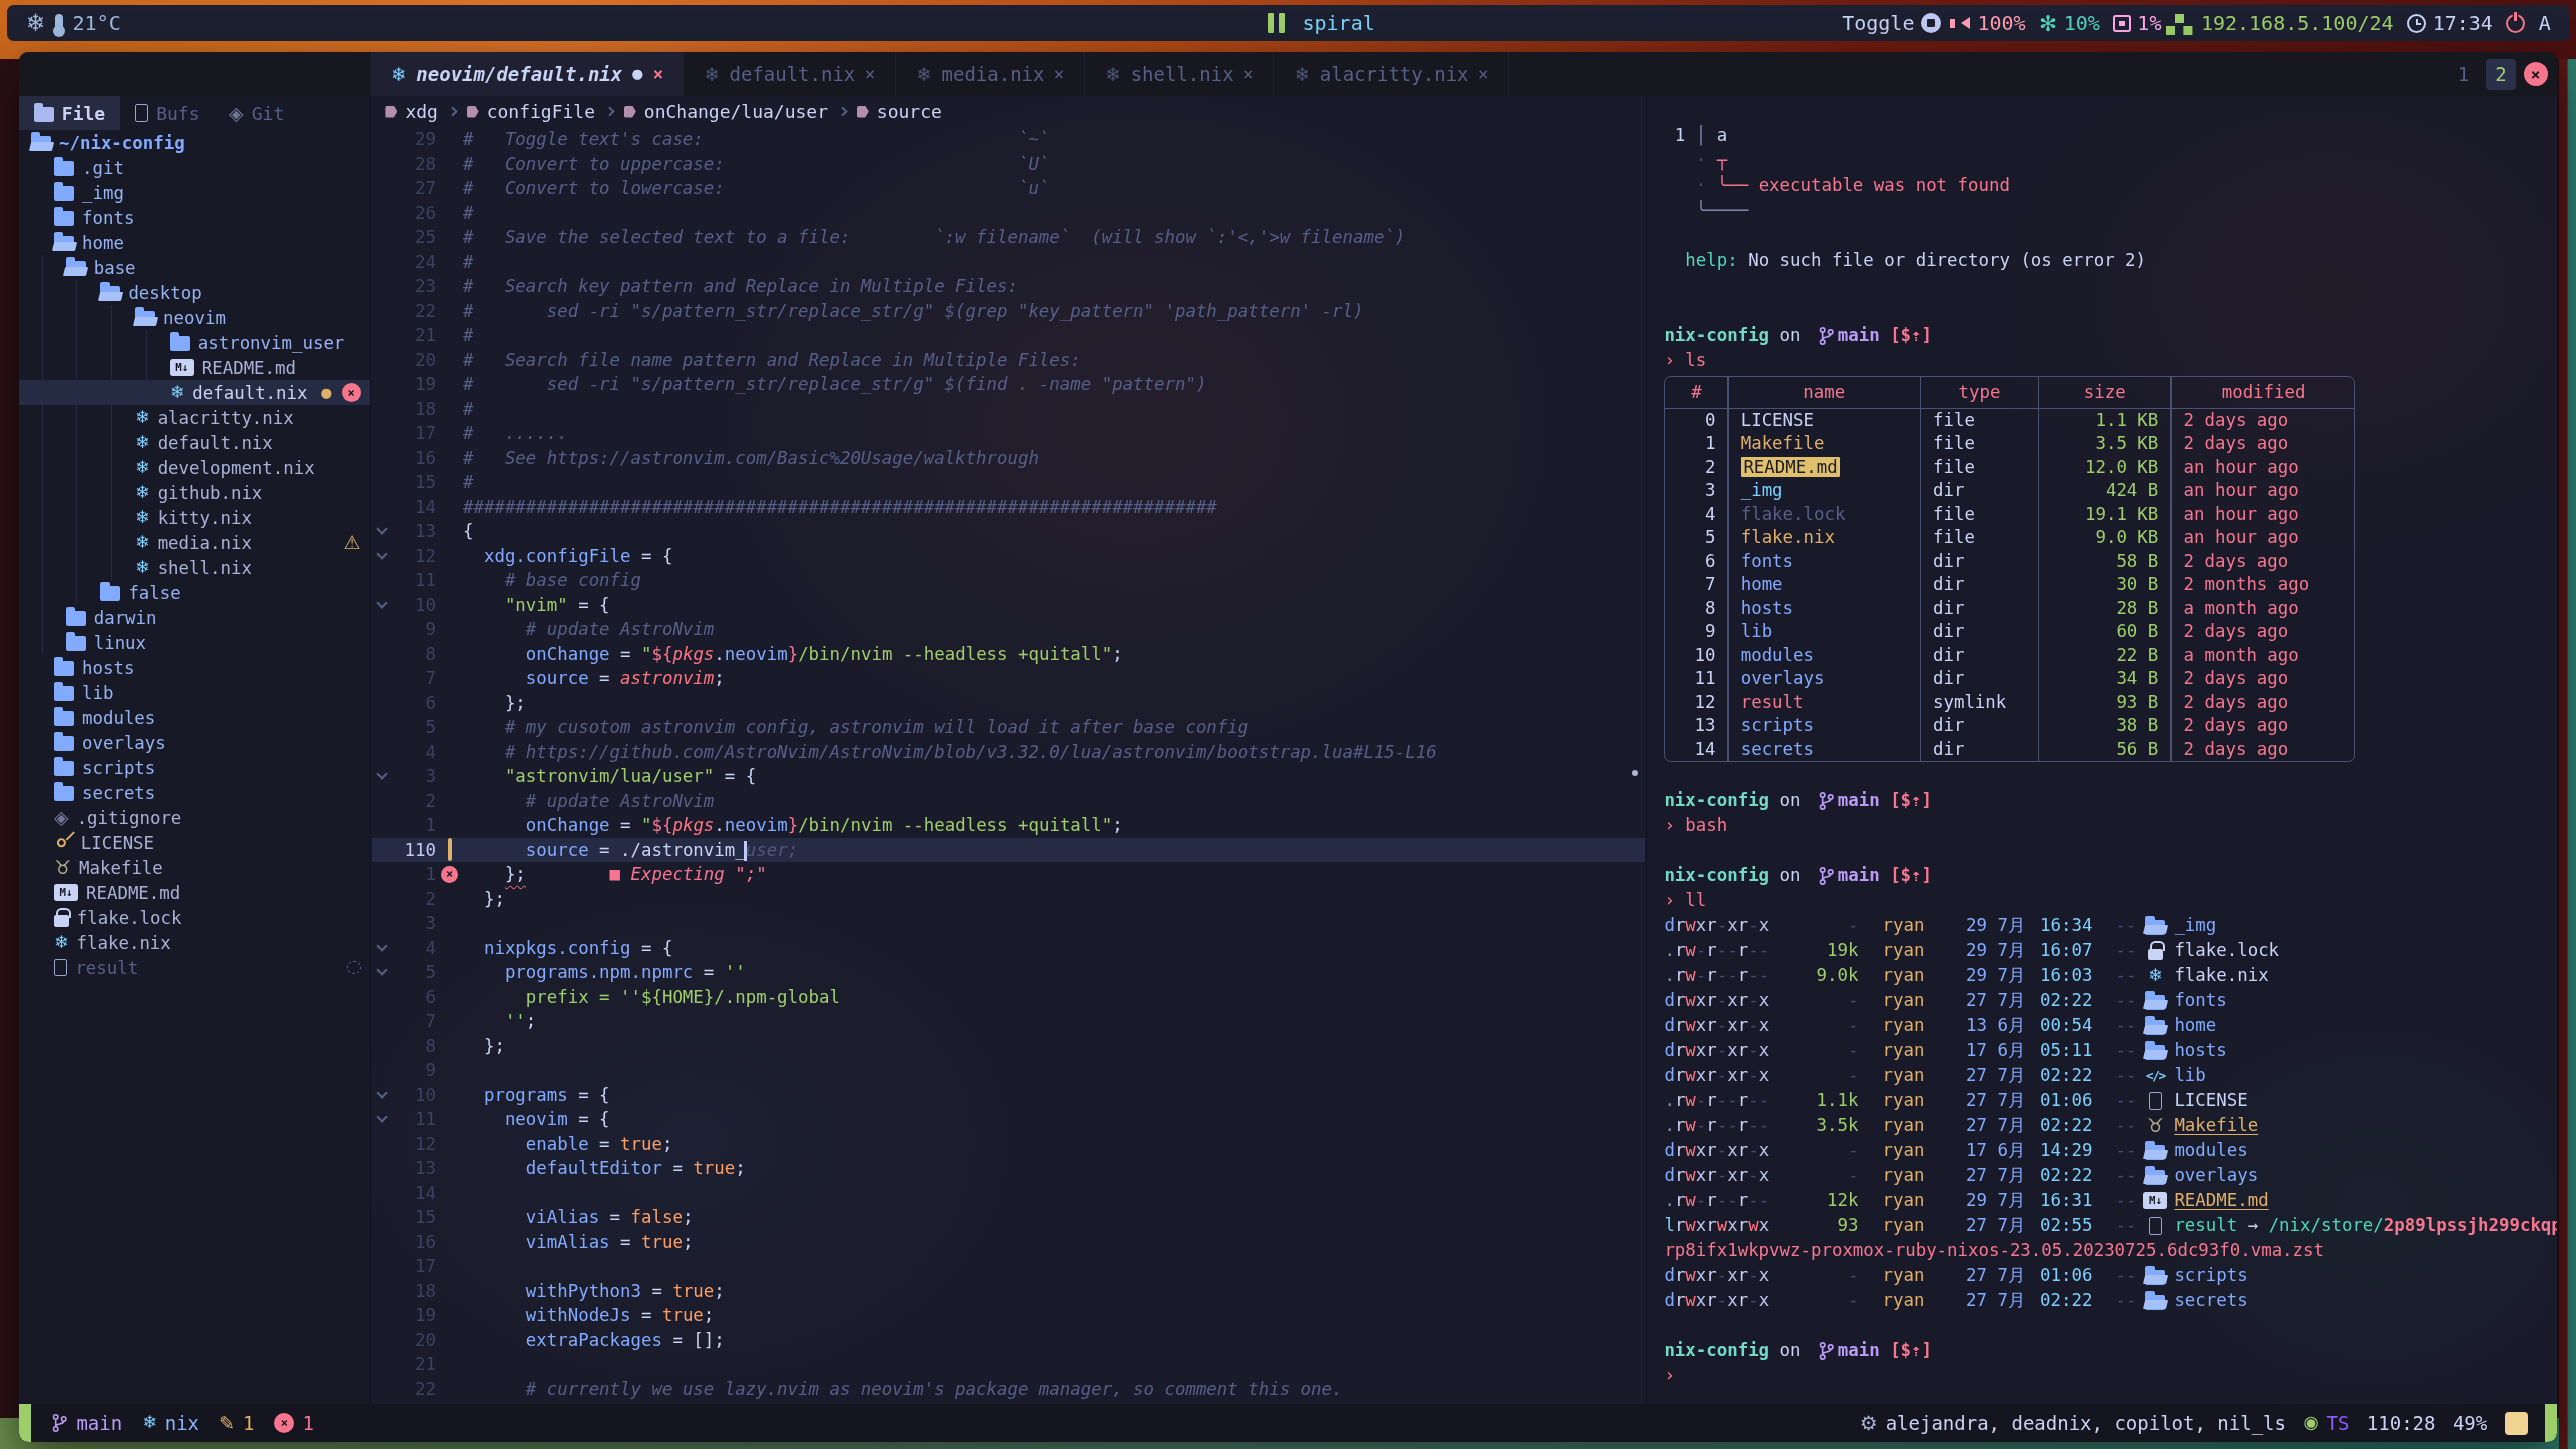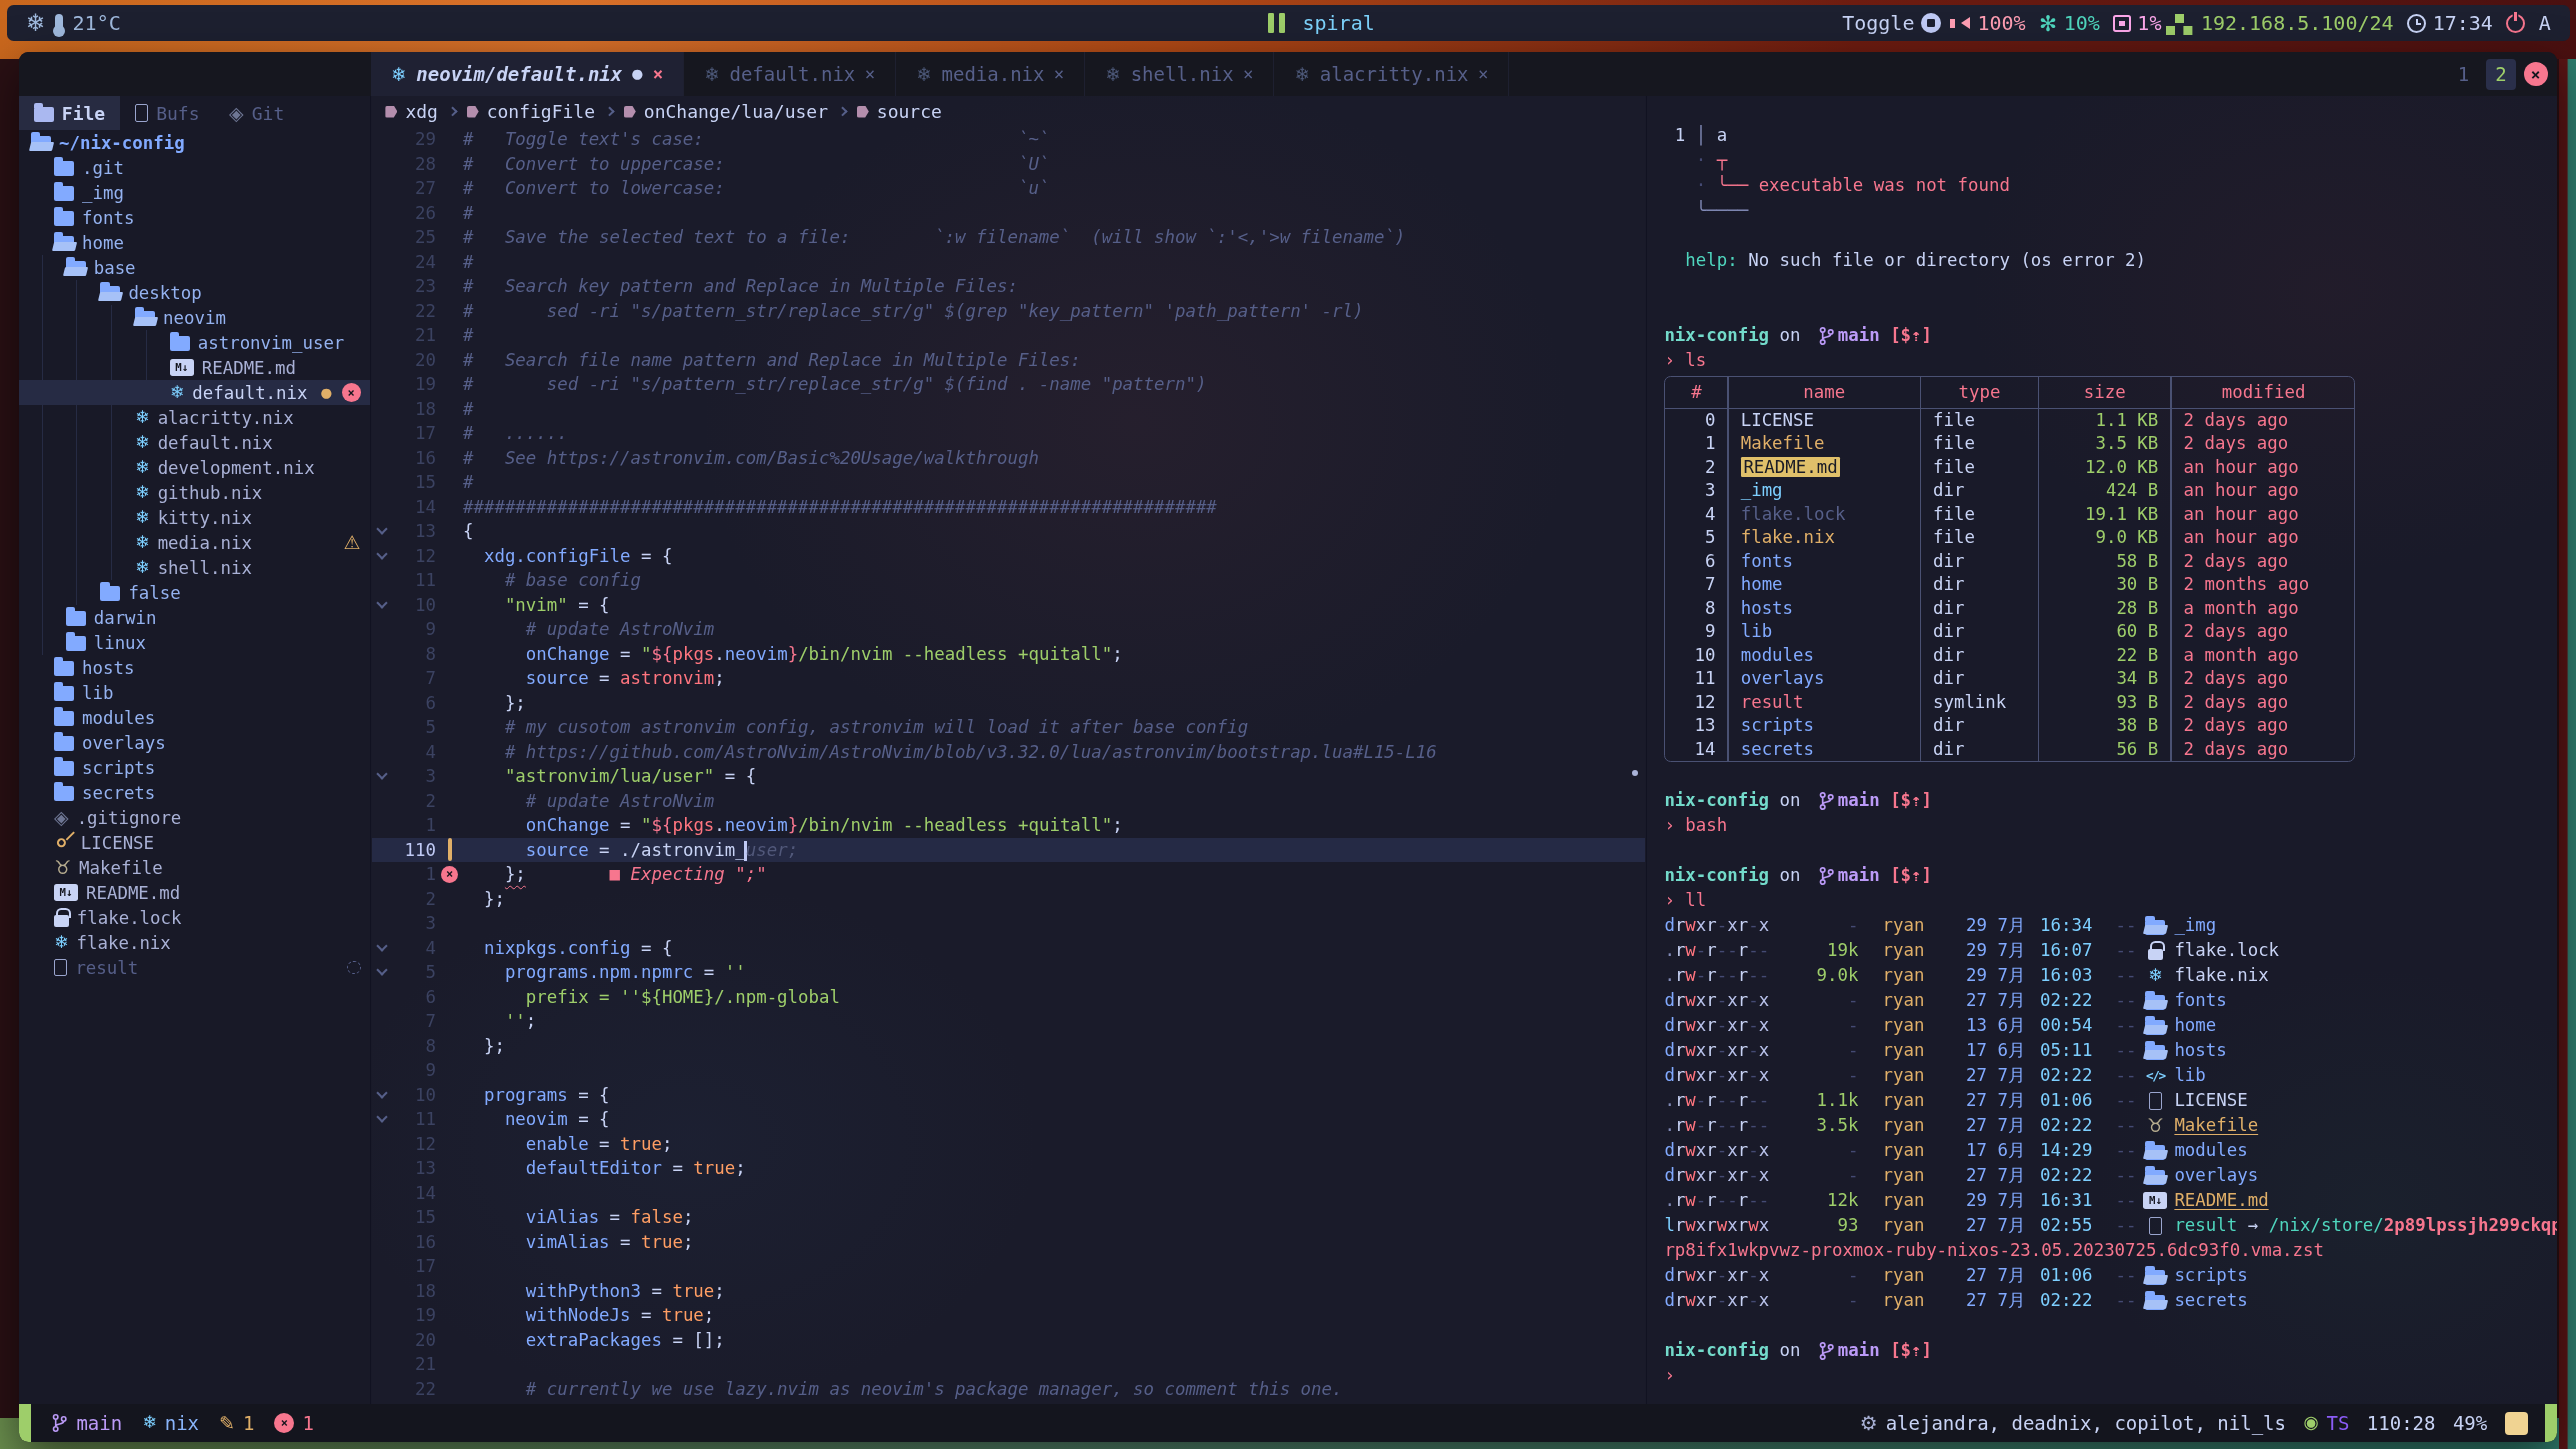--- a/index.html
+++ b/index.html
@@ -104,21 +104,21 @@
   .folddown{width:8px;height:8px;border-right:2px solid #565f89;border-bottom:2px solid #565f89;transform:rotate(45deg);margin-top:-4px}
   .cl .lnum{width:44px;text-align:right;color:#3b4261;flex:none}
   .cl .sign{width:27px;flex:none;display:flex;align-items:center;justify-content:center;position:relative}
   .cl.curline{background:#252a45}
   .cl.curline .lnum{color:#c0caf5}
   .gitbar{width:4px;height:23px;background:#e0af68;border-radius:2px}
   .errsign{width:17.4px;height:17.4px;border-radius:50%;background:#f7768e;color:#16161e;font-size:12px;font-weight:bold;display:flex;align-items:center;justify-content:center}
   .cursor-beam{display:inline-block;width:2.7px;height:20px;background:#c0caf5;vertical-align:middle;margin:0 -1.3px}
   
   .tw{color:#c8d3f5}.tc{color:#565f89;font-style:italic}.tp{color:#82aaff}.ts{color:#9ece6a}
-  .tb{color:#ff9e64}.tkk{color:#f7768e}.tv{color:#ff757f;}.tg{color:#51587a;font-style:italic}
+  .tb{color:#ff9e64}.tkk{color:#f7768e}.tv{color:#ff757f;font-style:italic}.tg{color:#51587a;font-style:italic}
   .tu{text-decoration:underline wavy #f7768e 1.3px;text-underline-offset:4.7px}
   .tQ{color:#f7768e}.tq{color:#f7768e;font-style:italic}
   .tdim{color:#444a73}.tlav{color:#828bb8}.tpink{color:#f7768e}.tteal{color:#4fd6be}
   .ttealb{color:#73daca;font-weight:bold}.tpurpleb{color:#bb9af7;font-weight:bold}.tredb{color:#f7768e;font-weight:bold}
   .tgreen{color:#9ece6a}.tyellow{color:#e0af68}.tblue{color:#82aaff}.tcyan{color:#7dcfff}.tred{color:#f7768e}
   .thl{background:#e0c06a;color:#1a1b26;padding:0 2.7px;border-radius:1.3px}
   .tyellow-u{color:#e0af68;text-decoration:underline;text-underline-offset:3.4px}
   .tplain{color:#c8d3f5}.tfgdim{color:#565f89}
   #ed-scrolldot{position:absolute;right:6.7px;top:674px;width:6px;height:6px;border-radius:50%;background:#aab3d8}
   

